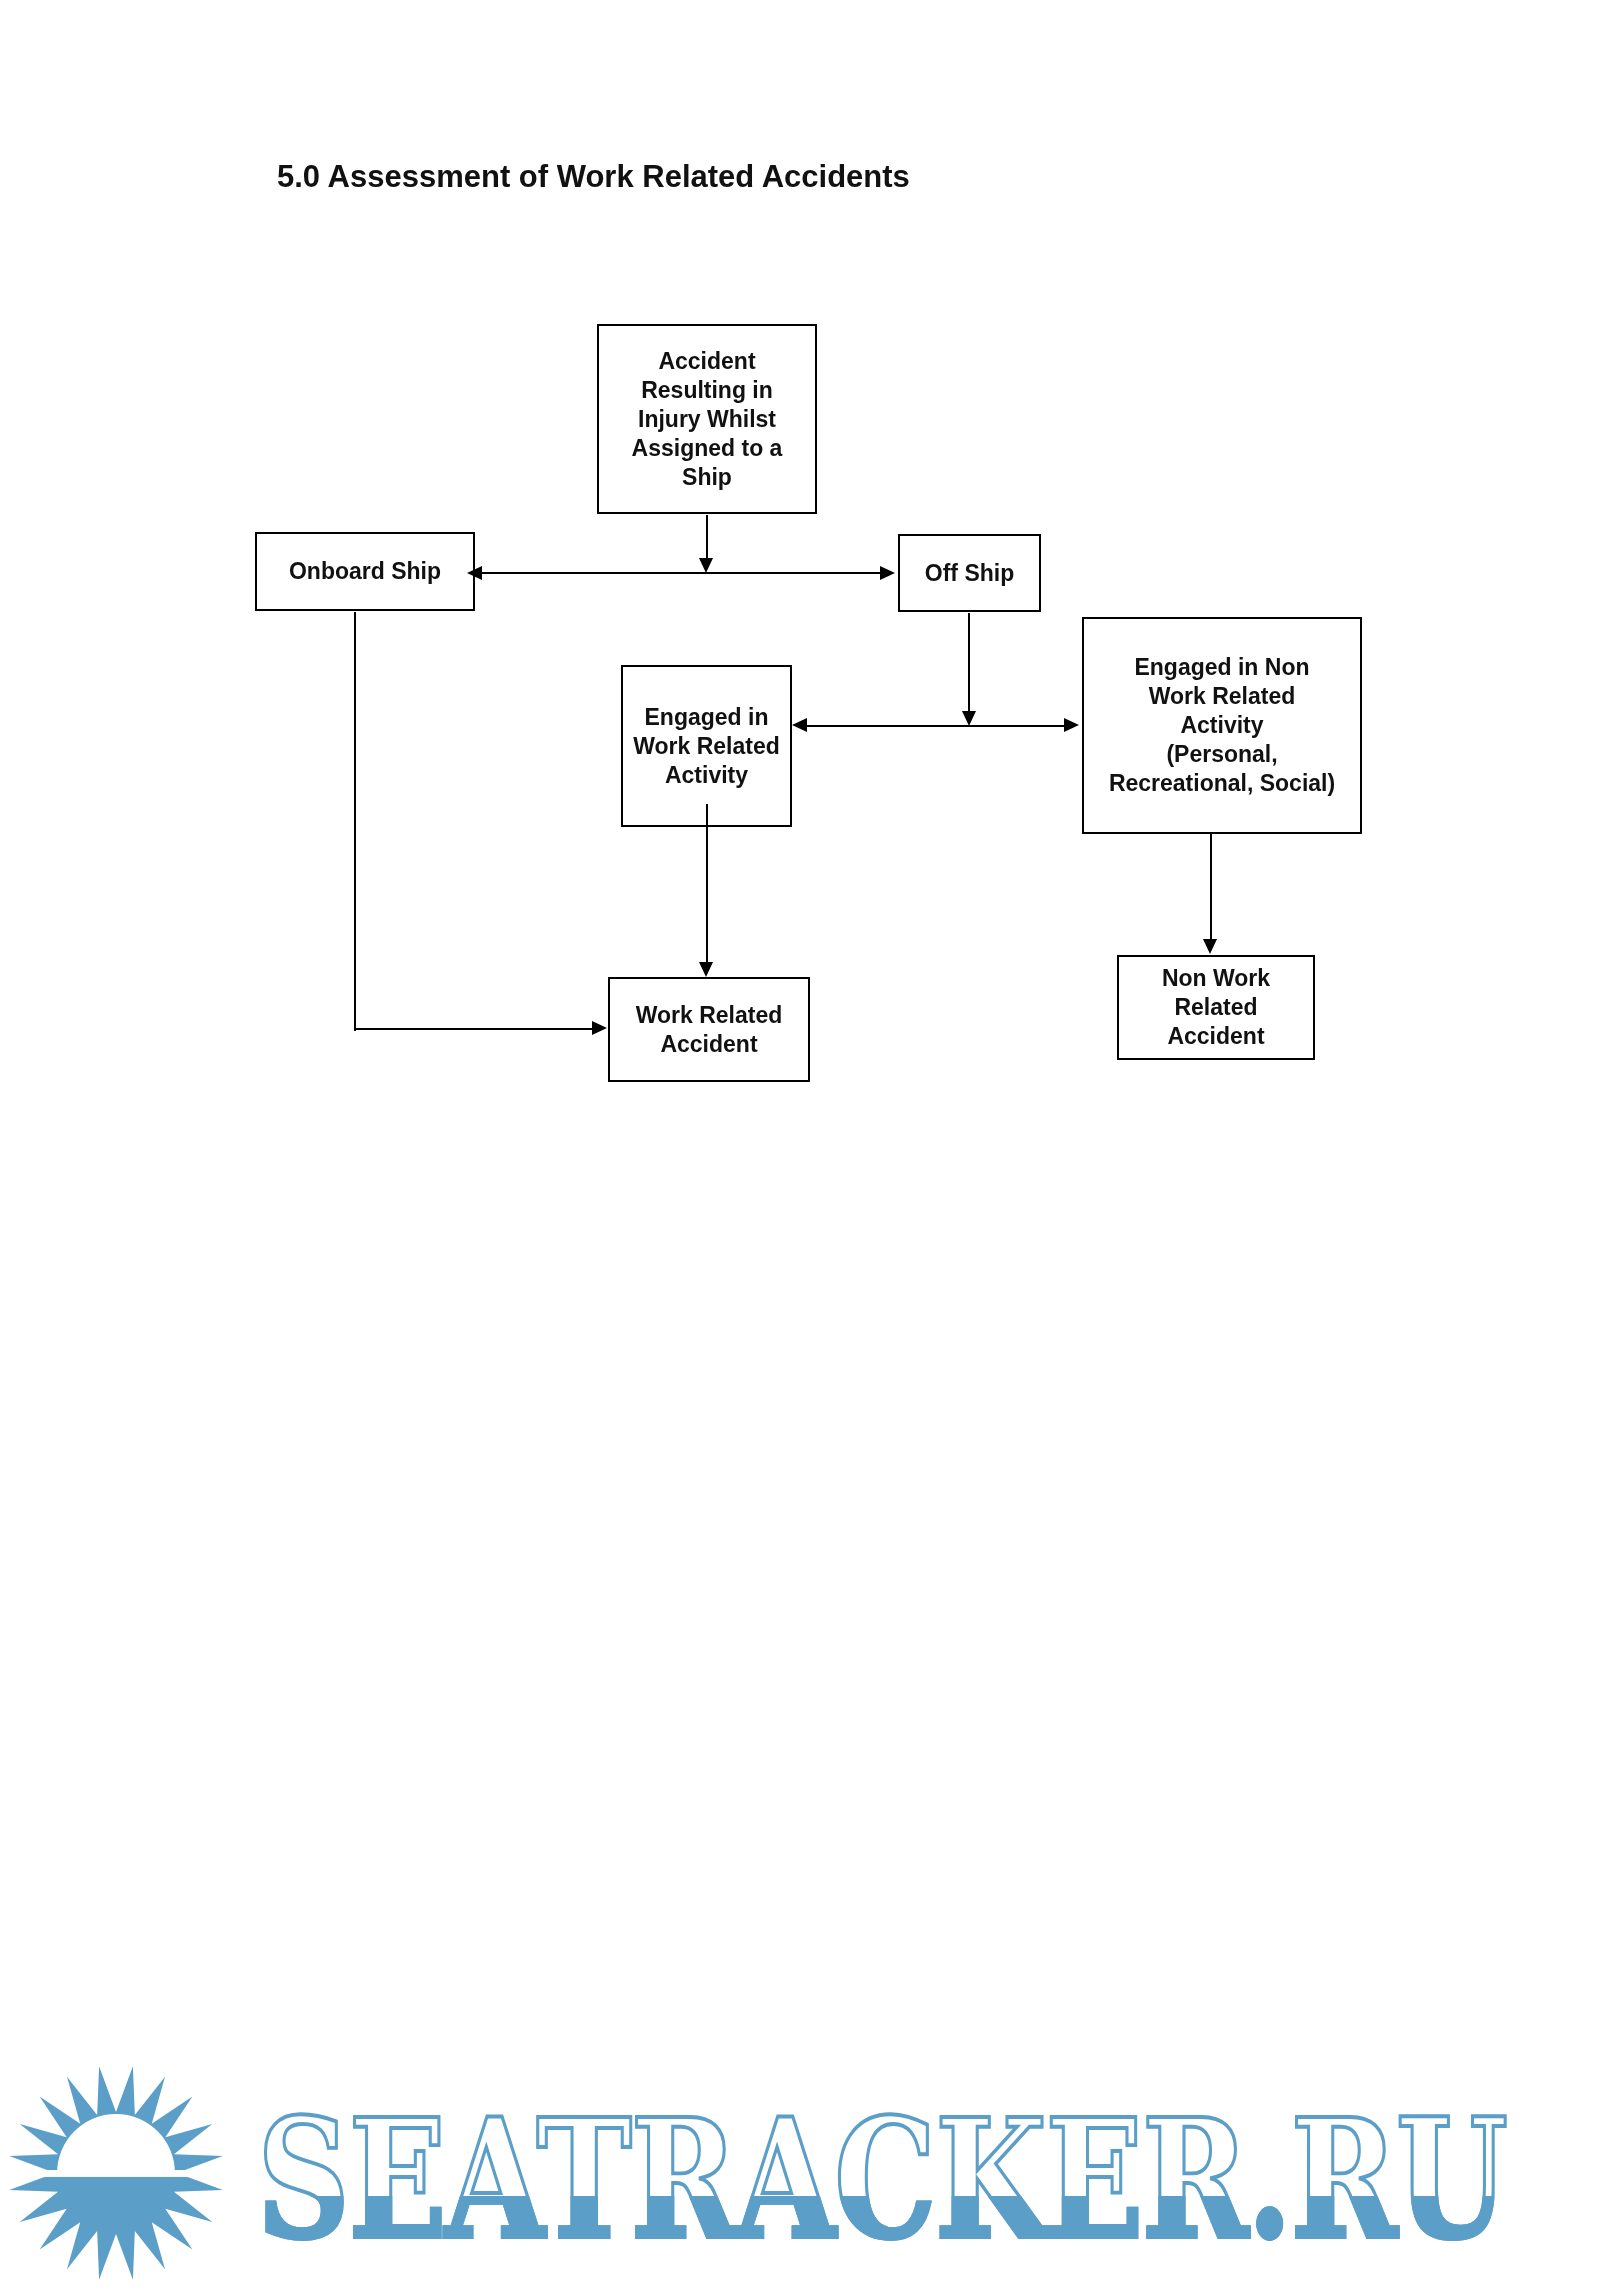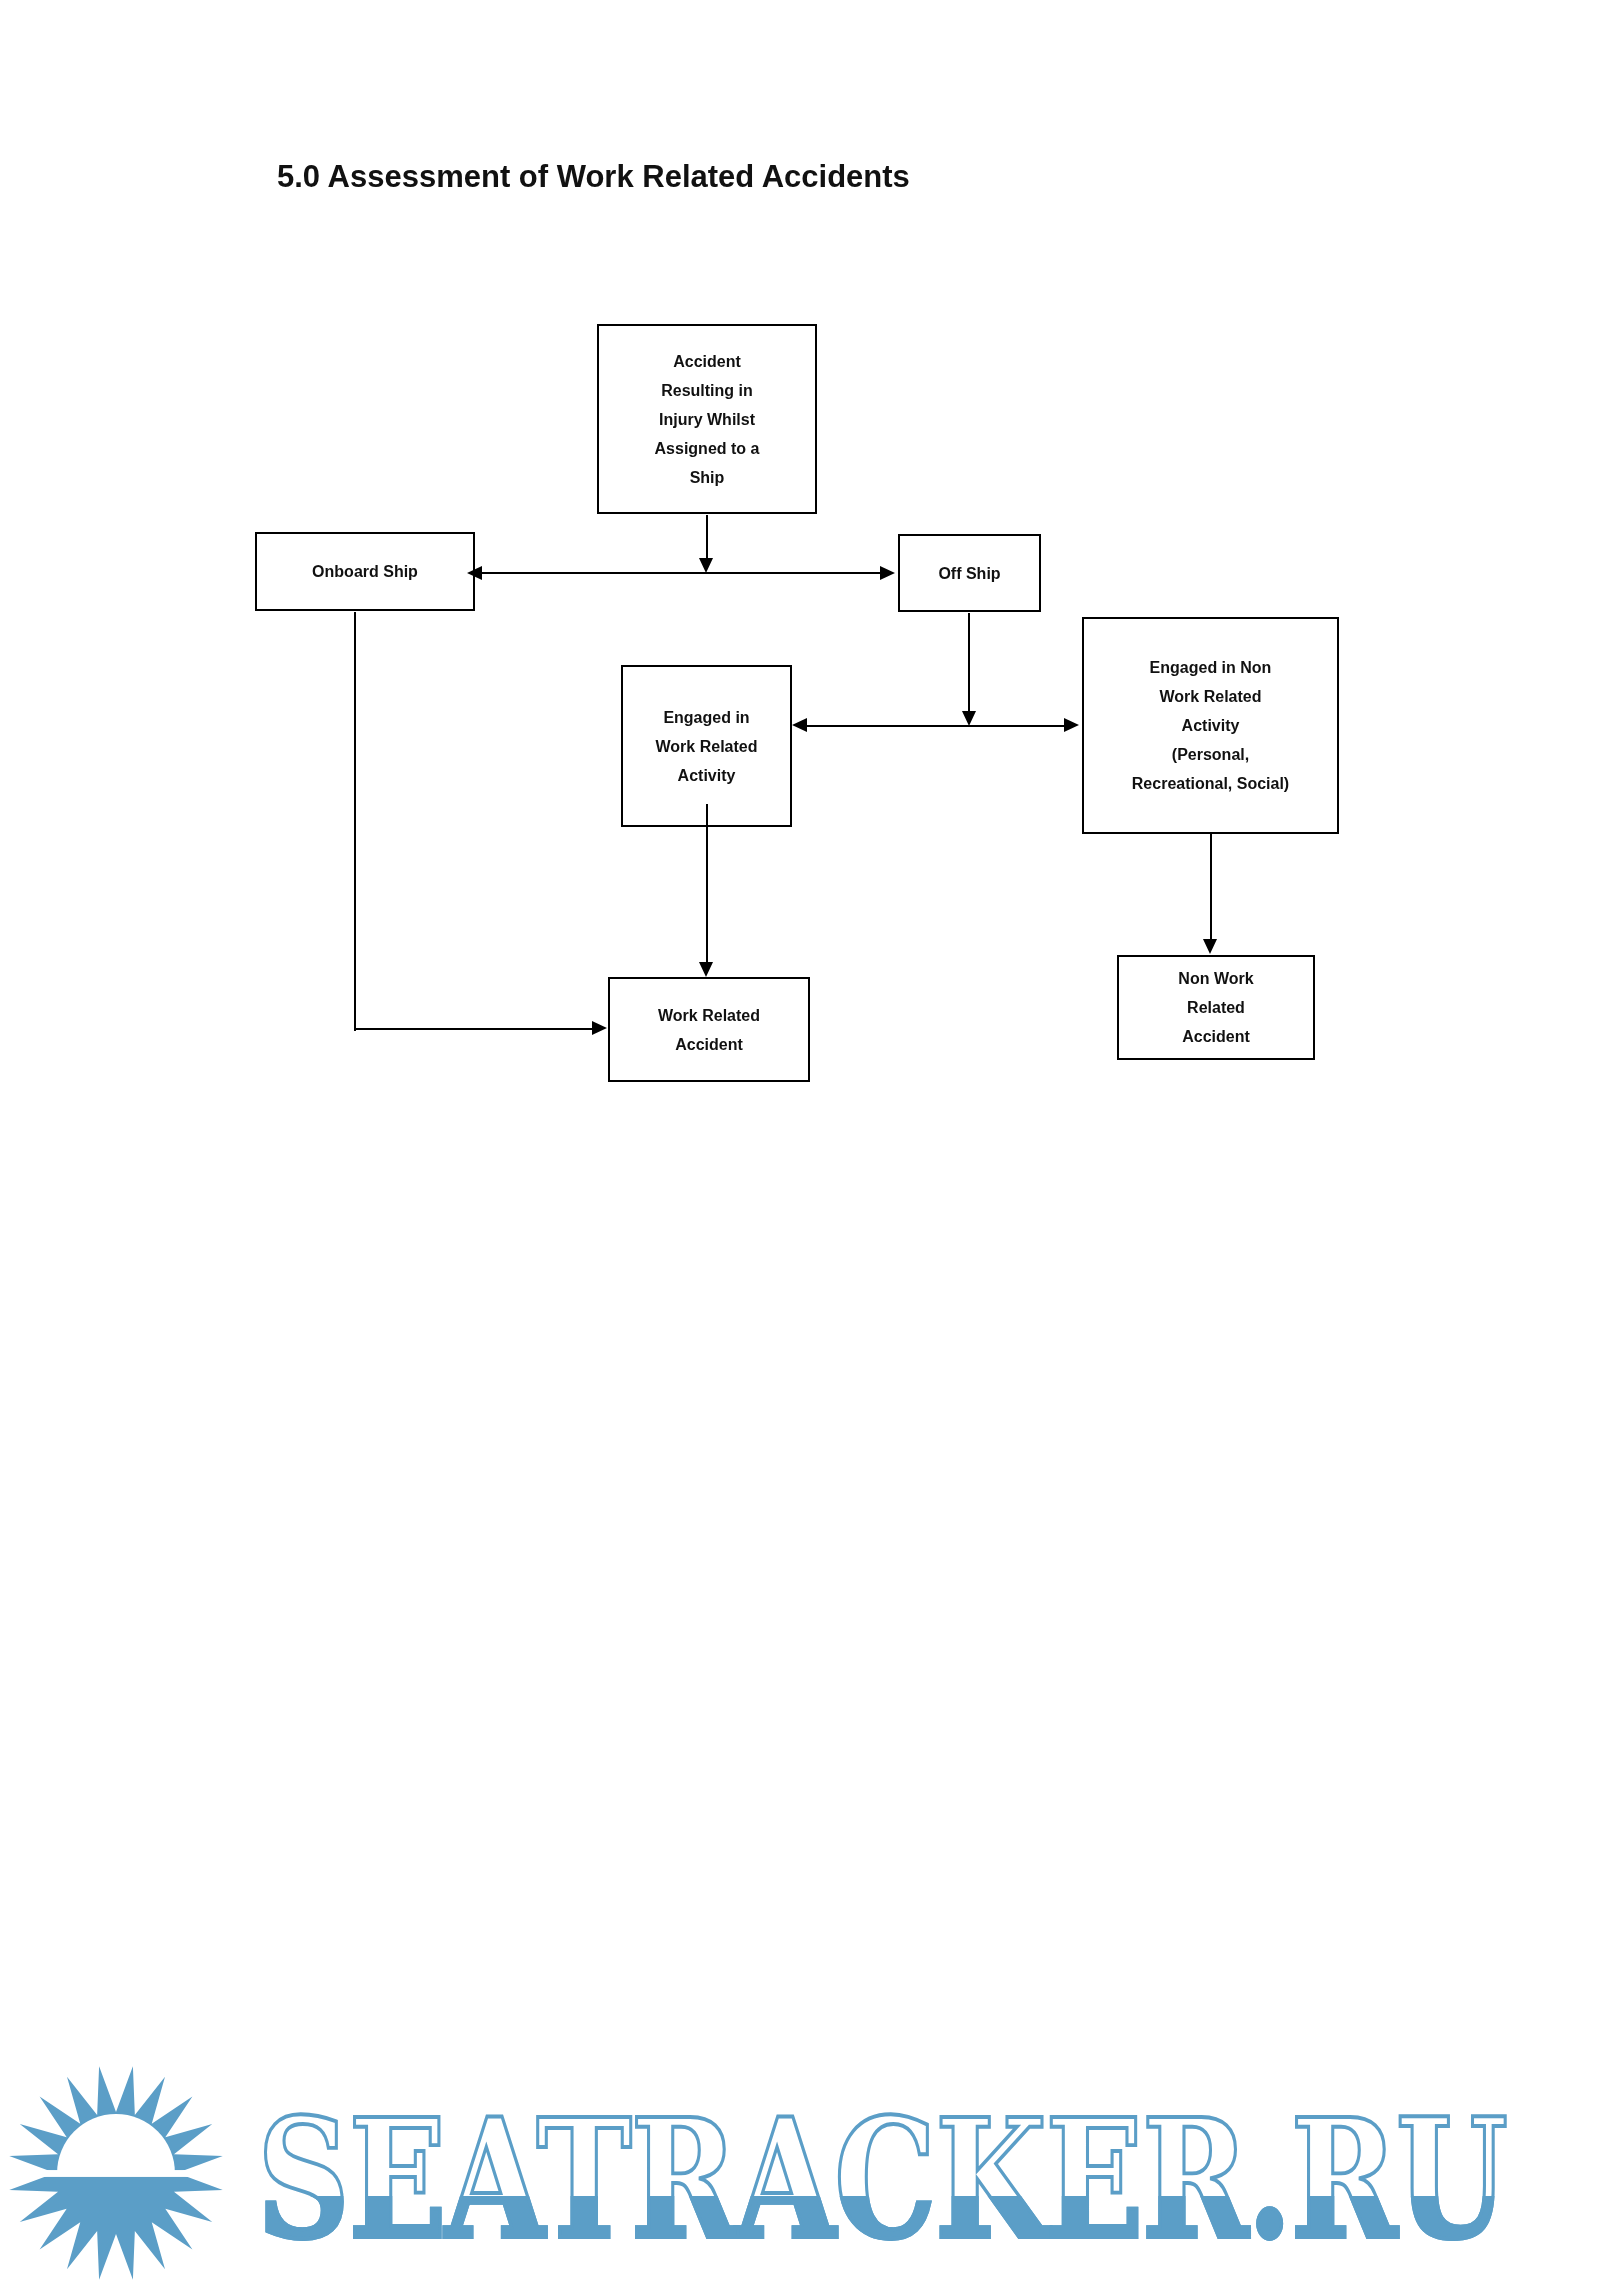--- a/index.html
+++ b/index.html
@@ -29,21 +29,21 @@
     box-sizing: border-box;
     border: 2px solid #000000;
     background: #ffffff;
     display: flex;
     align-items: center;
     justify-content: center;
     text-align: center;
   }
   .node.thick { border-width: 2.9px; }
   .node-label {
-    font-size: 16px;
+    font-size: 23px;
     font-weight: bold;
     line-height: 29px;
     white-space: pre-line;
   }
   
   .hline { position: absolute; height: 2px; background: #000000; }
   .vline { position: absolute; width: 2px; background: #000000; }
   
   .arr { position: absolute; width: 0; height: 0; }
   .arr.down  { border-left: 7.8px solid transparent; border-right: 7.8px solid transparent; border-top: 15.7px solid #000000; }
@@ -102,21 +102,21 @@
     <div class="node" style="left:898px; top:534px; width:143px; height:78px;">
       <div class="node-label">Off Ship</div>
     </div>
 
     <div class="node thick" style="left:621px; top:665px; width:171px; height:162px;">
       <div class="node-label">Engaged in
 Work Related
 Activity</div>
     </div>
 
-    <div class="node" style="left:1082px; top:617px; width:257px; height:217px;">
+    <div class="node" style="left:1082px; top:617px; width:280px; height:217px;">
       <div class="node-label">Engaged in Non
 Work Related
 Activity
 (Personal,
 Recreational, Social)</div>
     </div>
 
     <div class="node thick" style="left:608px; top:977px; width:202px; height:105px;">
       <div class="node-label">Work Related
 Accident</div>

